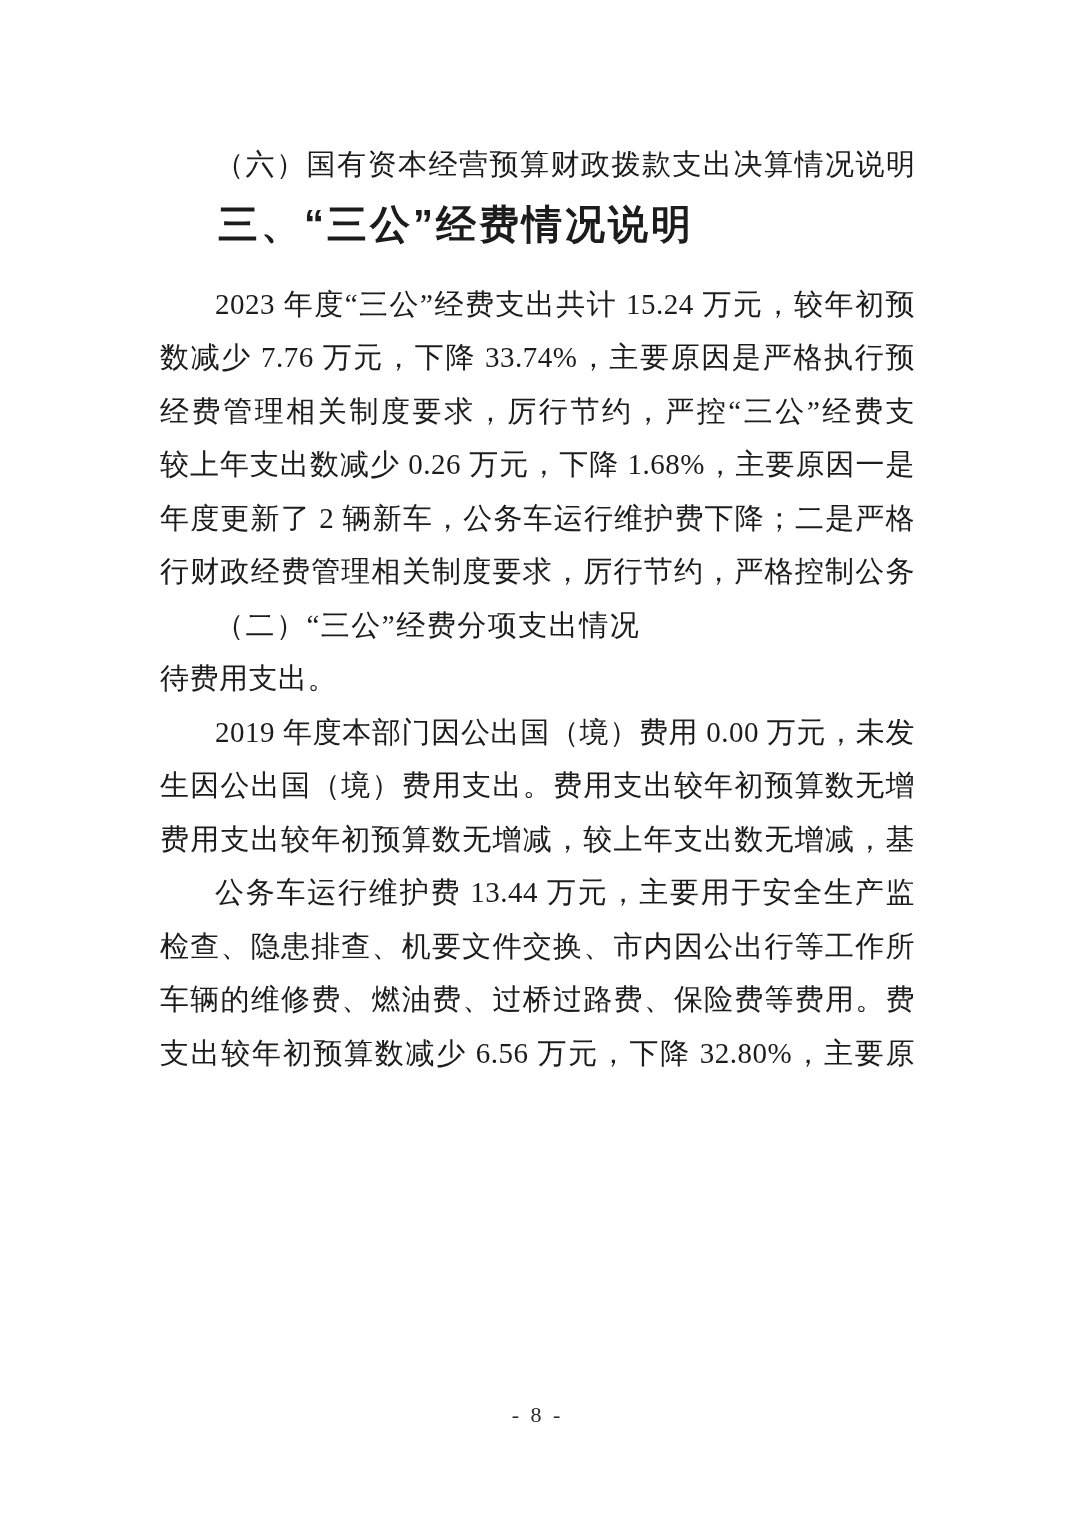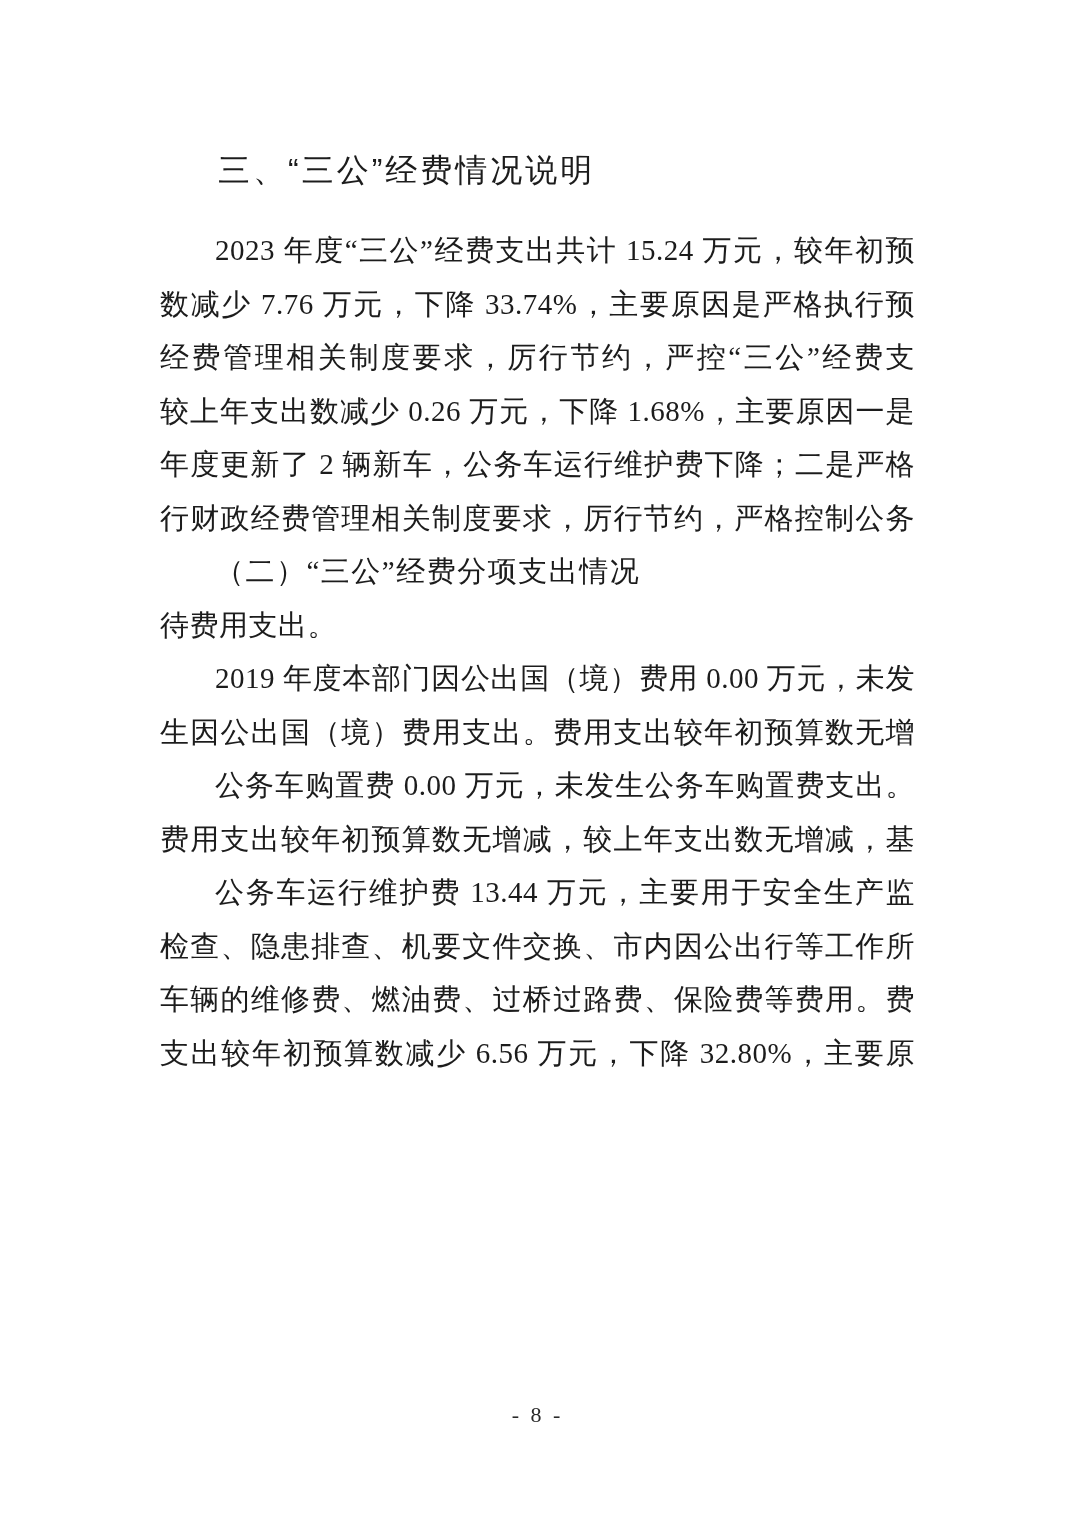--- a/index.html
+++ b/index.html
@@ -33,22 +33,22 @@
     white-space: normal;
     text-align: justify;
     text-align-last: justify;
     text-justify: inter-character;
   }
   .ind {
     text-indent: 55px;
   }
   .h1 {
     font-family: "Liberation Sans", "DejaVu Sans", sans-serif;
-    font-weight: normal;
-    font-size: 32px;
+    font-weight: bold;
+    font-size: 40px;
     height: 60px;
     line-height: 60px;
     margin-top: 2px;
     margin-bottom: 24px;
     text-indent: 58px;
     letter-spacing: 3px;
     white-space: nowrap;
     overflow: hidden;
   }
   .sub {
@@ -62,32 +62,32 @@
     text-align: center;
     font-size: 22px;
     letter-spacing: 3px;
     color: #2a2a2a;
   }
 </style>
 </head>
 <body>
 
 <div class="content">
+  <div class="ln ind sub">（六）国有资本经营预算财政拨款支出决算情况说明</div>
   <div class="h1">三、“三公”经费情况说明</div>
   <div class="ln ind jf">2023 年度“三公”经费支出共计 15.24 万元，较年初预算</div>
   <div class="ln jf">数减少 7.76 万元，下降 33.74%，主要原因是严格执行预算</div>
   <div class="ln jf">经费管理相关制度要求，厉行节约，严控“三公”经费支出。</div>
   <div class="ln jf">较上年支出数减少 0.26 万元，下降 1.68%，主要原因一是本</div>
   <div class="ln jf">年度更新了 2 辆新车，公务车运行维护费下降；二是严格执</div>
   <div class="ln jf">行财政经费管理相关制度要求，厉行节约，严格控制公务接</div>
   <div class="ln ind sub">（二）“三公”经费分项支出情况</div>
   <div class="ln">待费用支出。</div>
   <div class="ln ind jf">2019 年度本部门因公出国（境）费用 0.00 万元，未发</div>
   <div class="ln jf">生因公出国（境）费用支出。费用支出较年初预算数无增减，</div>
-  <div class="ln ind jf">公务车购置费 0.00 万元，未发生公务车购置费支出。</div>
   <div class="ln jf">费用支出较年初预算数无增减，较上年支出数无增减，基本</div>
   <div class="ln ind jf">公务车运行维护费 13.44 万元，主要用于安全生产监督</div>
   <div class="ln jf">检查、隐患排查、机要文件交换、市内因公出行等工作所需</div>
   <div class="ln jf">车辆的维修费、燃油费、过桥过路费、保险费等费用。费用</div>
   <div class="ln jf">支出较年初预算数减少 6.56 万元，下降 32.80%，主要原因</div>
 </div>
 
 <div class="page-number">- 8 -</div>
 
 </body></html>

